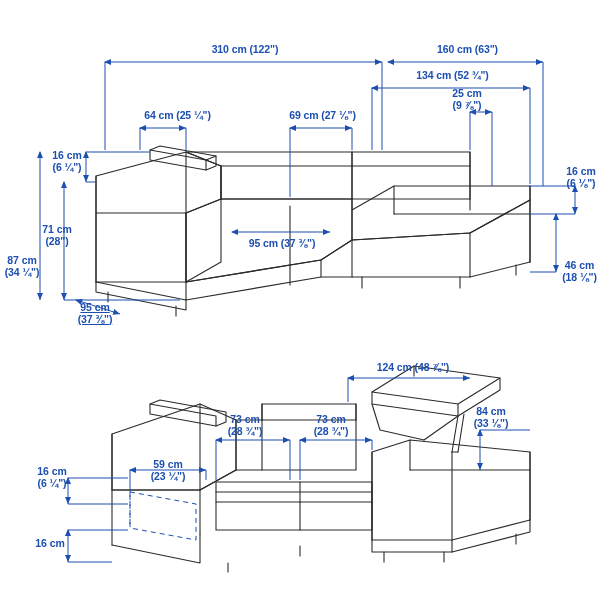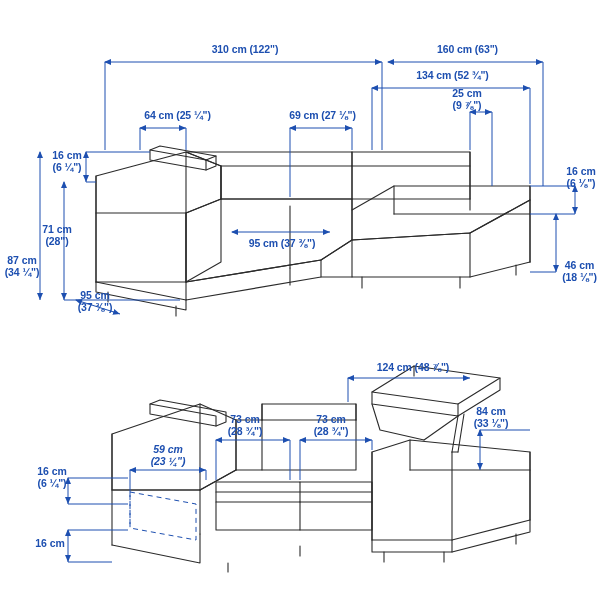--- a/index.html
+++ b/index.html
@@ -227,33 +227,33 @@
   <div class="dim-text center" style="left:260px;top:110px;width:125px;">69 cm (27 ⅛")</div>
   <div class="dim-text center" style="left:432px;top:88px;width:70px;">25 cm
 (9 ⅞")</div>
   <div class="dim-text center" style="left:47px;top:150px;width:40px;">16 cm
 (6 ¼")</div>
   <div class="dim-text center" style="left:25px;top:224px;width:40px;margin-left:12px;">71 cm
 (28")</div>
   <div class="dim-text center" style="left:2px;top:255px;width:40px;">87 cm
 (34 ¼")</div>
   <div class="dim-text center" style="left:232px;top:238px;width:100px;">95 cm (37 ⅜")</div>
-  <div class="dim-text center" style="left:60px;top:290px;width:70px;">95 cm
+  <div class="dim-text center" style="left:60px;top:302px;width:70px;text-decoration:underline;">95 cm
 (37 ⅜")</div>
   <div class="dim-text center" style="left:562px;top:166px;width:38px;">16 cm
 (6 ⅛")</div>
   <div class="dim-text center" style="left:559px;top:228px;width:41px;margin-top:32px;">46 cm
 (18 ⅛")</div>
 
   <div class="dim-text center" style="left:348px;top:362px;width:130px;">124 cm (48 ⅞")</div>
   <div class="dim-text center" style="left:466px;top:406px;width:50px;">84 cm
 (33 ⅛")</div>
   <div class="dim-text center" style="left:218px;top:414px;width:54px;">73 cm
 (28 ¾")</div>
   <div class="dim-text center" style="left:304px;top:414px;width:54px;">73 cm
 (28 ¾")</div>
-  <div class="dim-text center" style="left:136px;top:444px;width:64px;font-style:italic;">59 cm
+  <div class="dim-text center" style="left:136px;top:459px;width:64px;">59 cm
 (23 ¼")</div>
   <div class="dim-text center" style="left:30px;top:466px;width:44px;">16 cm
 (6 ¼")</div>
   <div class="dim-text center" style="left:30px;top:538px;width:40px;">16 cm</div>
 
 </div>
 
 </body></html>

